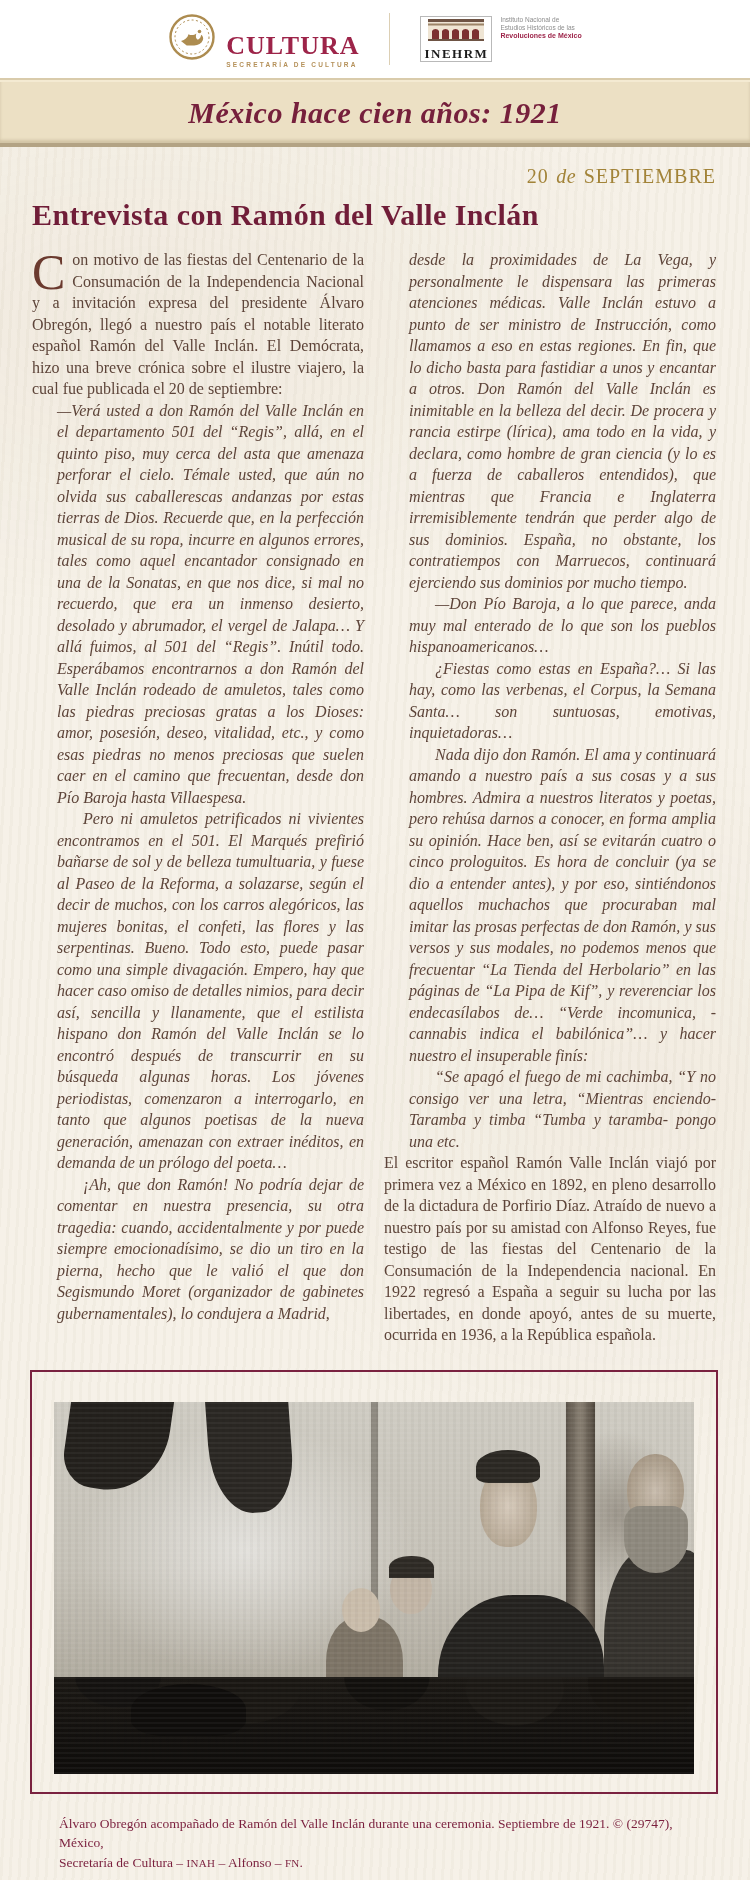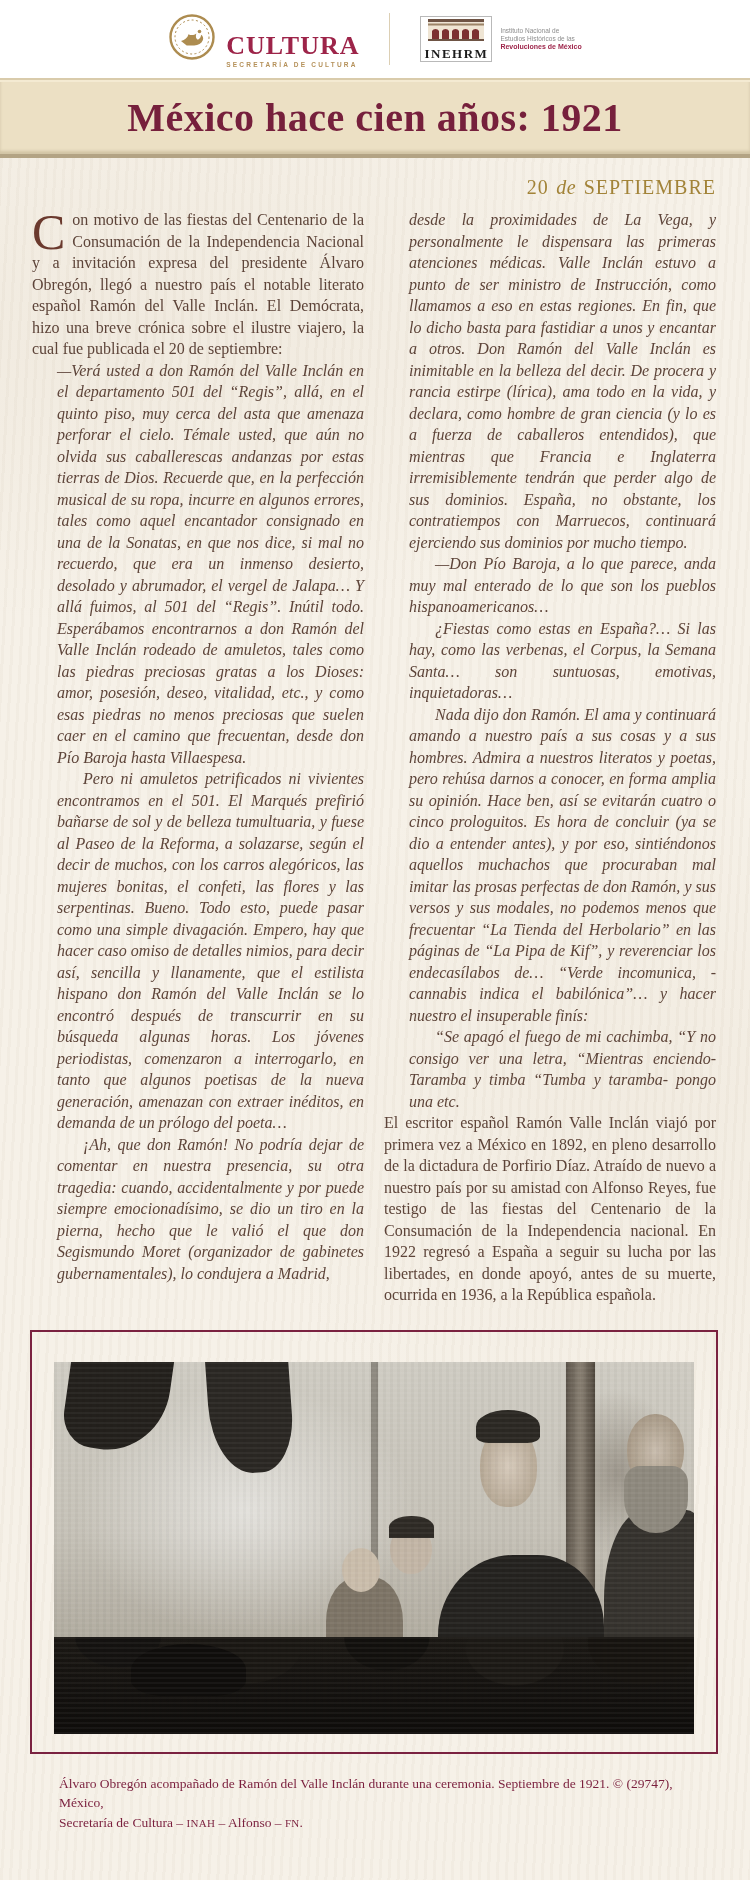--- a/index.html
+++ b/index.html
@@ -12,36 +12,36 @@
   
   .top-header{
     height:78px;background:#ffffff;flex:0 0 auto;
     display:flex;align-items:center;justify-content:center;gap:30px;
   }
   .cultura-logo{display:flex;align-items:center;gap:10px;cursor:pointer;}
   .cultura-text{display:flex;flex-direction:column;line-height:1;}
   .cultura-wordmark{font-family:"Liberation Serif",serif;font-weight:bold;font-size:26px;color:#9d2449;letter-spacing:1px;margin-top:24px;}
   .cultura-subtitle{font-family:"Liberation Sans",sans-serif;font-size:6.5px;color:#b5915a;letter-spacing:2.2px;margin-top:3px;font-weight:bold;}
   .logo-divider{width:1px;height:52px;background:#dccfb4;}
-  .inehrm-logo{display:flex;align-items:center;gap:8px;cursor:pointer;}
+  .inehrm-logo{display:flex;align-items:flex-start;gap:8px;cursor:pointer;}
   .inehrm-box{display:flex;flex-direction:column;align-items:center;border:1px solid #b9b9b9;background:#fff;padding:2px 3px 1px;}
   .inehrm-acronym{font-family:"Liberation Serif",serif;font-weight:bold;font-size:13px;letter-spacing:1.5px;color:#1c1c1c;line-height:1;margin-top:2px;}
   .inehrm-lines{display:flex;flex-direction:column;line-height:1.25;}
   .inehrm-small{font-family:"Liberation Sans",sans-serif;font-size:6.5px;color:#8d8d8d;}
   .inehrm-maroon{font-family:"Liberation Sans",sans-serif;font-size:7px;color:#9d2449;font-weight:bold;}
   
   .banner{
     flex:0 0 auto;background:#ece0c4;
     border-top:2px solid #d9cbab;border-bottom:4px solid #b3a384;
     box-shadow:inset 0 2px 0 #f4ead2, inset 0 -3px 3px rgba(130,110,70,.25);
     text-align:center;padding:16px 0 14px;
   }
   .banner-title{
     font-family:"Liberation Serif",serif;font-weight:bold;
-    font-size:40px;color:#76203c;letter-spacing:.5px;line-height:1.1;
+    font-size:30px;color:#76203c;letter-spacing:.5px;line-height:1.1;font-style:italic;
   }
   
   .content{
     flex:1 1 auto;padding:12px 34px 0 32px;position:relative;
     background:
       radial-gradient(900px 500px at 20% 10%, rgba(190,170,140,.10), transparent 60%),
       radial-gradient(700px 600px at 85% 55%, rgba(190,170,140,.08), transparent 60%),
       repeating-linear-gradient(93deg, rgba(160,140,110,.05) 0 3px, transparent 3px 9px),
       #f6f1e8;
   }
@@ -155,20 +155,21 @@
   <div class="banner">
     <span class="banner-title">México hace cien años: 1921</span>
   </div>
 
   <div class="content">
     <div class="date-heading">
       <span class="caps">20</span>
       <span class="de">de</span>
       <span class="caps">SEPTIEMBRE</span>
     </div>
+    <h1 class="article-title">Entrevista con Ramón del Valle Inclán</h1>
 
     <div class="columns">
       <div class="col">
         <p class="lead"><span class="dropcap">C</span><span>on motivo de las fiestas del Centenario de la Consumación de la Independencia Nacional y a invitación expresa del presidente Álvaro Obregón, llegó a nuestro país el notable literato español Ramón del Valle Inclán. El Demócrata, hizo una breve crónica sobre el ilustre viajero, la cual fue publicada el 20 de septiembre:</span></p>
         <div class="quote">
           <p>—Verá usted a don Ramón del Valle Inclán en el departamento 501 del “Regis”, allá, en el quinto piso, muy cerca del asta que amenaza perforar el cielo. Témale usted, que aún no olvida sus caballerescas andanzas por estas tierras de Dios. Recuerde que, en la perfección musical de su ropa, incurre en algunos errores, tales como aquel encantador consignado en una de la Sonatas, en que nos dice, si mal no recuerdo, que era un inmenso desierto, desolado y abrumador, el vergel de Jalapa… Y allá fuimos, al 501 del “Regis”. Inútil todo. Esperábamos encontrarnos a don Ramón del Valle Inclán rodeado de amuletos, tales como las piedras preciosas gratas a los Dioses: amor, posesión, deseo, vitalidad, etc., y como esas piedras no menos preciosas que suelen caer en el camino que frecuentan, desde don Pío Baroja hasta Villaespesa.</p>
           <p>Pero ni amuletos petrificados ni vivientes encontramos en el 501. El Marqués prefirió bañarse de sol y de belleza tumultuaria, y fuese al Paseo de la Reforma, a solazarse, según el decir de muchos, con los carros alegóricos, las mujeres bonitas, el confeti, las flores y las serpentinas. Bueno. Todo esto, puede pasar como una simple divagación. Empero, hay que hacer caso omiso de detalles nimios, para decir así, sencilla y llanamente, que el estilista hispano don Ramón del Valle Inclán se lo encontró después de transcurrir en su búsqueda algunas horas. Los jóvenes periodistas, comenzaron a interrogarlo, en tanto que algunos poetisas de la nueva generación, amenazan con extraer inéditos, en demanda de un prólogo del poeta…</p>
           <p>¡Ah, que don Ramón! No podría dejar de comentar en nuestra presencia, su otra tragedia: cuando, accidentalmente y por puede siempre emocionadísimo, se dio un tiro en la pierna, hecho que le valió el que don Segismundo Moret (organizador de gabinetes gubernamentales), lo condujera a Madrid,</p>
         </div>
       </div>

